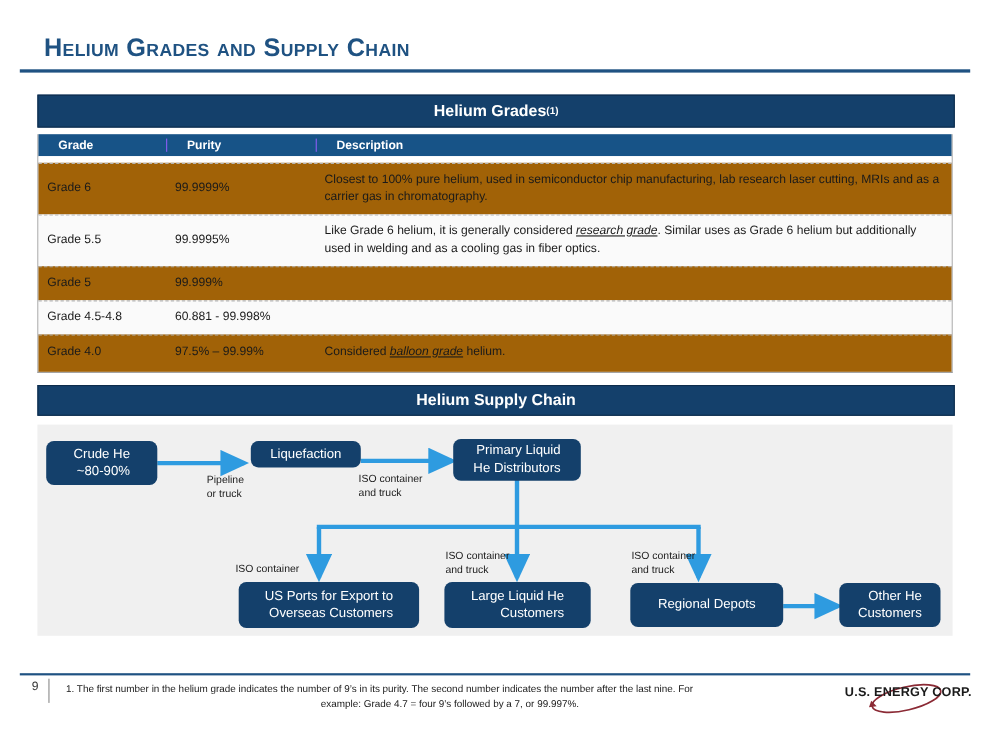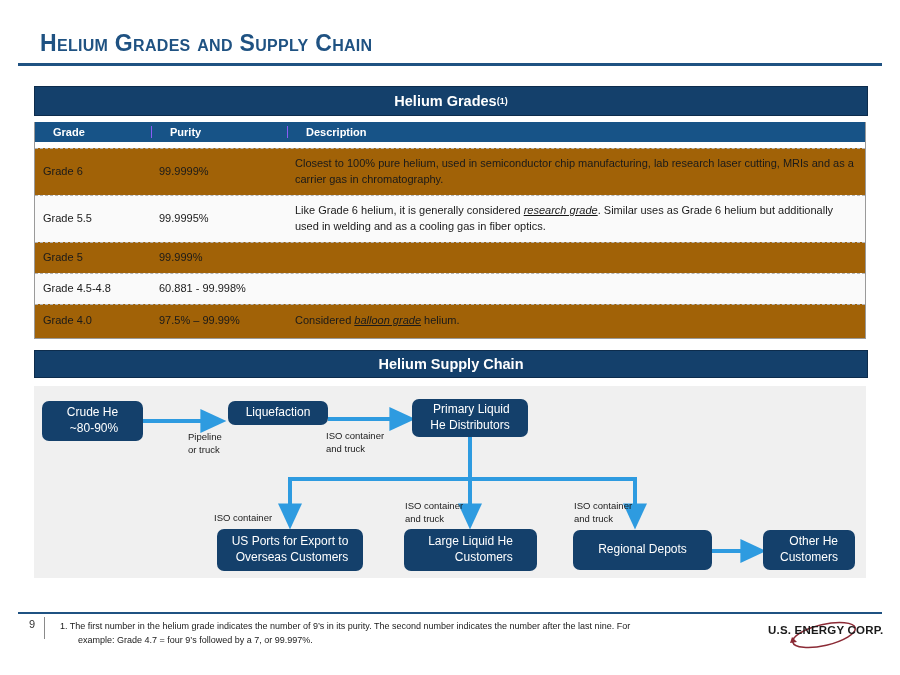--- a/index.html
+++ b/index.html
@@ -95,21 +95,21 @@
   #chain-svg{position:absolute;left:0;top:0;width:900px;height:675px;pointer-events:none;}
 
   
   #footer-rule{position:absolute;left:18px;top:612px;width:864px;height:2px;background:#1F5282;}
   #page-num{position:absolute;left:22px;top:618px;font-size:11px;color:#333;width:20px;text-align:center;}
   #page-div{position:absolute;left:44px;top:617px;width:1px;height:22px;background:#8a8a8a;}
   #footnote{
     position:absolute;left:60px;top:620px;width:680px;
     font-size:9px;line-height:1.55;color:#1a1a1a;
   }
-  #footnote .fn-indent{display:block;padding-left:18px;}
+  #footnote .fn-indent{display:block;padding-left:18px;text-align:center;}
   #logo{position:absolute;left:768px;top:618px;width:112px;height:34px;}
   #logo-text{
     position:absolute;left:0;top:6px;width:112px;
     font-family:Liberation Sans, sans-serif;
     font-size:11.5px;font-weight:bold;color:#1a1a1a;
     text-align:center;letter-spacing:.2px;white-space:nowrap;
     z-index:2;
   }
 </style>
 </head>
@@ -188,21 +188,21 @@
 
   <line x1="635" y1="479" x2="635" y2="525" stroke="#2E9BE0" stroke-width="4" marker-end="url(#ah)"></line>
 
   <line x1="712" y1="551" x2="762" y2="551" stroke="#2E9BE0" stroke-width="4" marker-end="url(#ah)"></line>
 </svg>
 
 <div class="node" style="left:42px;top:401px;width:101px;height:40px;">Crude He<br>~80-90%</div>
 <div class="node" style="left:228px;top:401px;width:100px;height:24px;">Liquefaction</div>
 <div class="node" style="left:412px;top:399px;width:116px;height:38px;">Primary Liquid<br>He Distributors</div>
 
-<div class="node" style="left:217px;top:529px;width:146px;height:42px;">US Ports for Export to<br>Overseas Customers</div>
+<div class="node" style="left:217px;top:529px;width:164px;height:42px;">US Ports for Export to<br>Overseas Customers</div>
 <div class="node" style="left:404px;top:529px;width:133px;height:42px;">Large Liquid He<br>Customers</div>
 <div class="node" style="left:573px;top:530px;width:139px;height:40px;">Regional Depots</div>
 <div class="node" style="left:763px;top:530px;width:92px;height:40px;">Other He<br>Customers</div>
 
 <div class="edge-label" style="left:160px;top:431px;margin-left:28px;">Pipeline<br>or truck</div>
 <div class="edge-label" style="left:326px;top:430px;">ISO container<br>and truck</div>
 <div class="edge-label" style="left:214px;top:512px;">ISO container</div>
 <div class="edge-label" style="left:405px;top:500px;">ISO container<br>and truck</div>
 <div class="edge-label" style="left:574px;top:500px;">ISO container<br>and truck</div>
 

